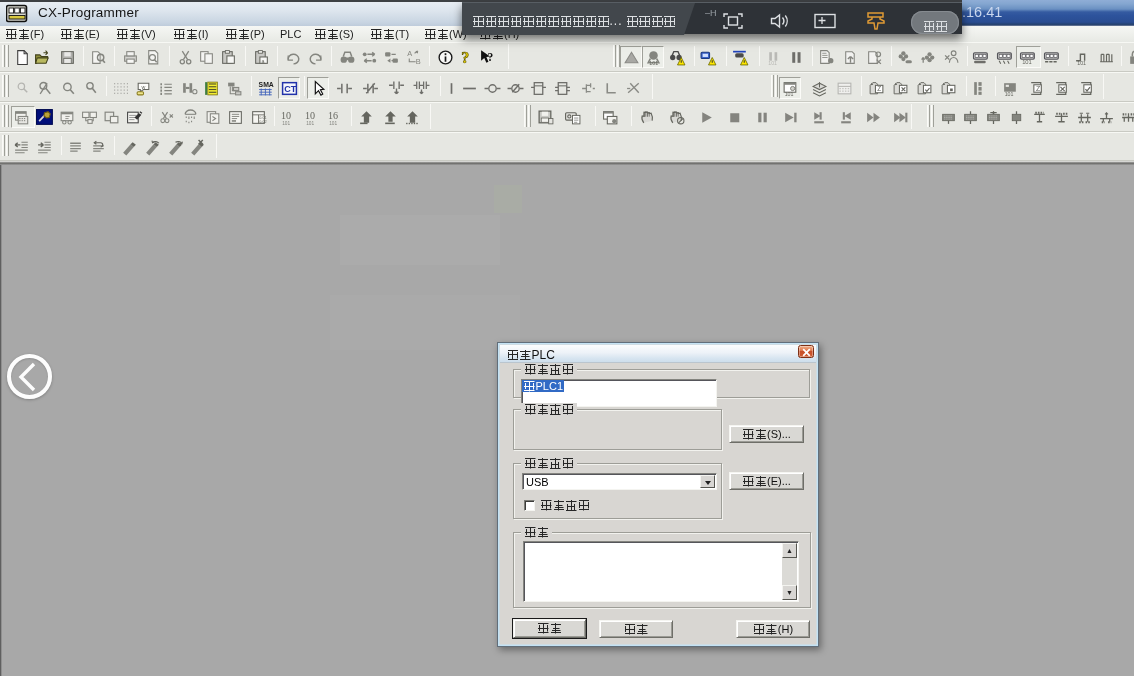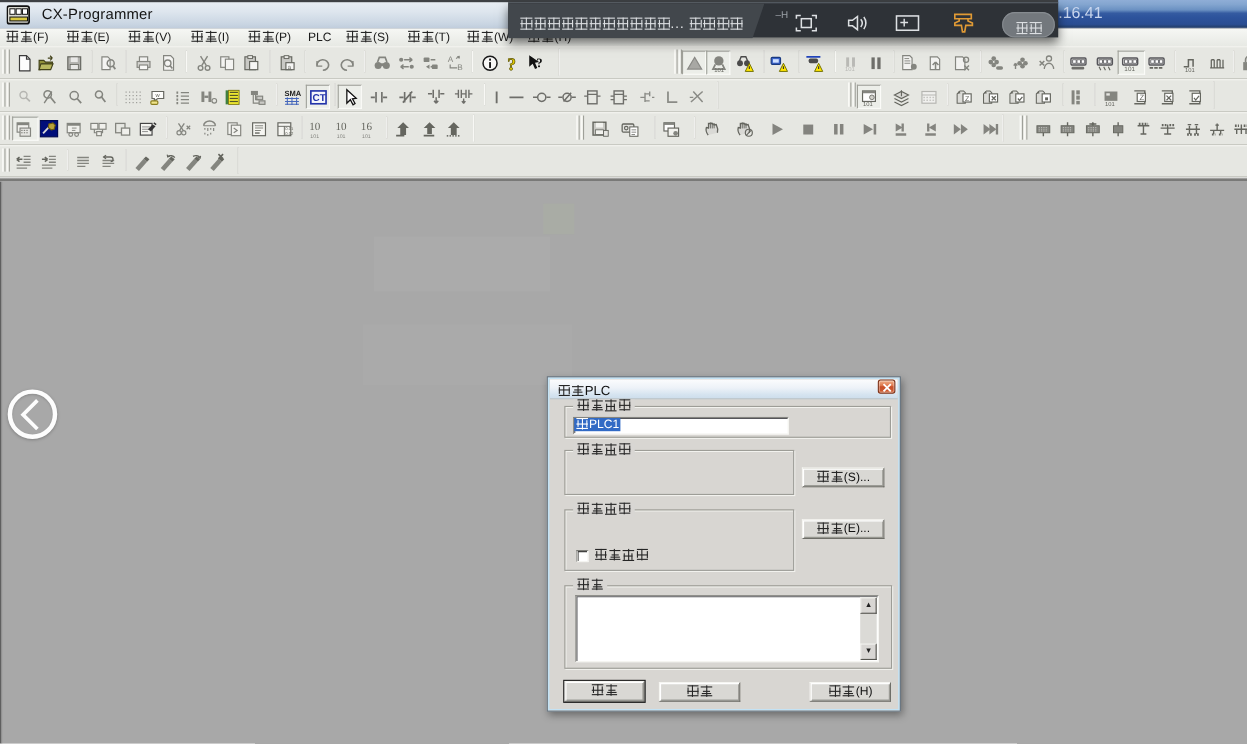--- a/index.html
+++ b/index.html
@@ -837,27 +837,31 @@
         <span class="cap"><i class="cj v0"></i><i class="cj v1"></i>PLC</span>
       </div>
     <div id="dlgclose">
         <svg width="9" height="9" viewBox="0 0 9 9">
           <path d="M1.2 1.2l6.6 6.6M7.8 1.2L1.2 7.8" stroke="#fff" stroke-width="1.7"></path>
         </svg>
       </div>
     <div class="grp" style="left:15px;top:26px;width:297px;height:29px">
         <div class="grplbl"><i class="cj v0"></i><i class="cj v1"></i><i class="cj v2"></i><i class="cj v0"></i></div>
       </div>
-    <div class="sunken" style="position:absolute;left:23px;top:36px;width:196px;height:16px;font-size:11px"><span style="background:#316ac5;color:#fff;padding:0 1px"><i class="cj cjsel v0"></i>PLC1</span></div>
+    <div class="sunken" style="position:absolute;left:23px;top:36px;width:196px;height:28px;font-size:11px"><span style="background:#316ac5;color:#fff;padding:0 1px"><i class="cj cjsel v0"></i>PLC1</span></div>
     <div class="grp" style="left:15px;top:66px;width:209px;height:41px">
         <div class="grplbl"><i class="cj v0"></i><i class="cj v1"></i><i class="cj v2"></i><i class="cj v0"></i></div>
       </div>
     <div class="btn" style="left:231px;top:82px;width:75px;height:18px;line-height:16px"><i class="cj v0"></i><i class="cj v1"></i>(S)...</div>
     <div class="grp" style="left:15px;top:120px;width:209px;height:56px">
         <div class="grplbl"><i class="cj v0"></i><i class="cj v1"></i><i class="cj v2"></i><i class="cj v0"></i></div>
+      </div>
+    <div class="sunken" style="position:absolute;left:24px;top:130px;width:195px;height:17px;font-size:11px">
+        <span style="position:absolute;left:3px;top:1.5px">USB</span>
+        <div class="combo-arrow"></div>
       </div>
     <div class="btn" style="left:231px;top:129px;width:75px;height:18px;line-height:16px"><i class="cj v0"></i><i class="cj v1"></i>(E)...</div>
     <div class="cbx" style="left:26px;top:157px"></div>
     <div style="position:absolute;left:42px;top:156px;font-size:11px"><i class="cj v0"></i><i class="cj v1"></i><i class="cj v2"></i><i class="cj v0"></i></div>
     <div class="grp" style="left:15px;top:189px;width:298px;height:76px">
         <div class="grplbl"><i class="cj v0"></i><i class="cj v1"></i></div>
       </div>
     <div class="sunken" style="position:absolute;left:25px;top:198px;width:276px;height:61px">
       <div style="position:absolute;right:1px;top:1px;width:15px;height:57px;background:#dbdad6"></div>
       <div class="scup" style="top:1px">▲</div>

